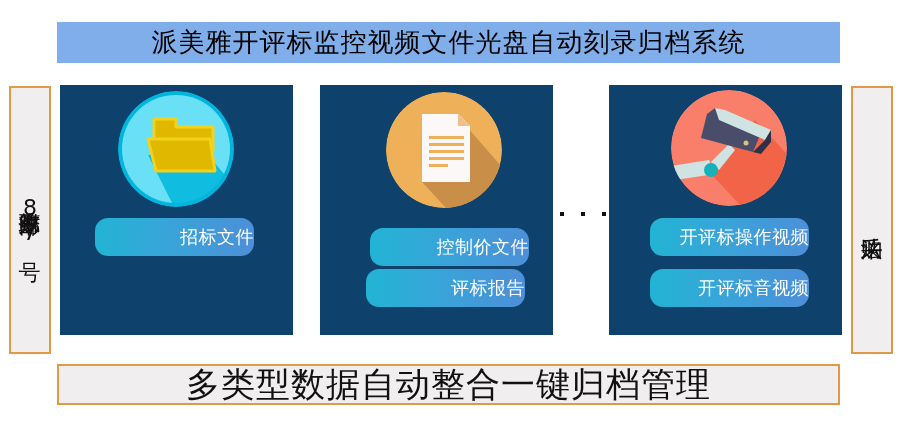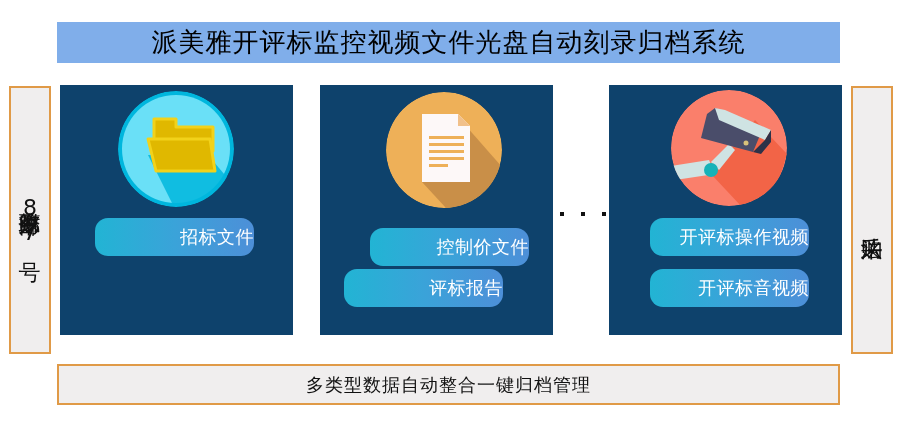--- a/index.html
+++ b/index.html
@@ -40,21 +40,21 @@
   }
   .dots {
     position: absolute; left: 560px; top: 212px; width: 46px; height: 10px;
     display: flex; justify-content: space-between;
   }
   .dots i { display: block; width: 4px; height: 4px; background: #111; }
   .bottom-bar {
     position: absolute; left: 57px; top: 364px; width: 779px; height: 37px;
     background: #f0eeee; border: 2px solid #e09a47;
     display: flex; align-items: center; justify-content: center;
-    color: #111; font-size: 18px; letter-spacing: 1px;
+    color: #111; font-size: 34px; letter-spacing: 1px;
   }
 </style>
 </head>
 <body>
 
 <div class="title-bar">
   <span>派美雅开评标监控视频文件光盘自动刻录归档系统</span>
 </div>
 
 <div class="side-box side-left">
@@ -90,21 +90,21 @@
       <rect x="43" y="44" width="35" height="3" fill="#eeb058"></rect>
       <rect x="43" y="51" width="35" height="3" fill="#eeb058"></rect>
       <rect x="43" y="58" width="35" height="3" fill="#eeb058"></rect>
       <rect x="43" y="65" width="35" height="3" fill="#eeb058"></rect>
       <rect x="43" y="72" width="19" height="3" fill="#eeb058"></rect>
     </svg>
   </div>
   <div class="pill" style="left:50px; top:133px;margin-top:10px;">
     <span>控制价文件</span>
   </div>
-  <div class="pill" style="left:24px; top:184px;">
+  <div class="pill" style="left:46px; top:184px;">
     <span>评标报告</span>
   </div>
 </div>
 
 <div class="dots">
   <i></i>
   <i></i>
   <i></i>
 </div>
 

